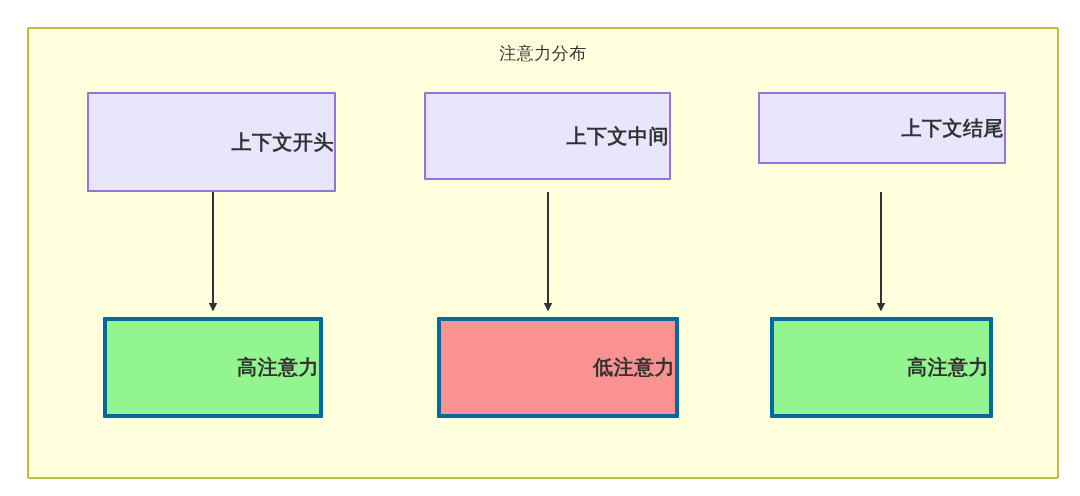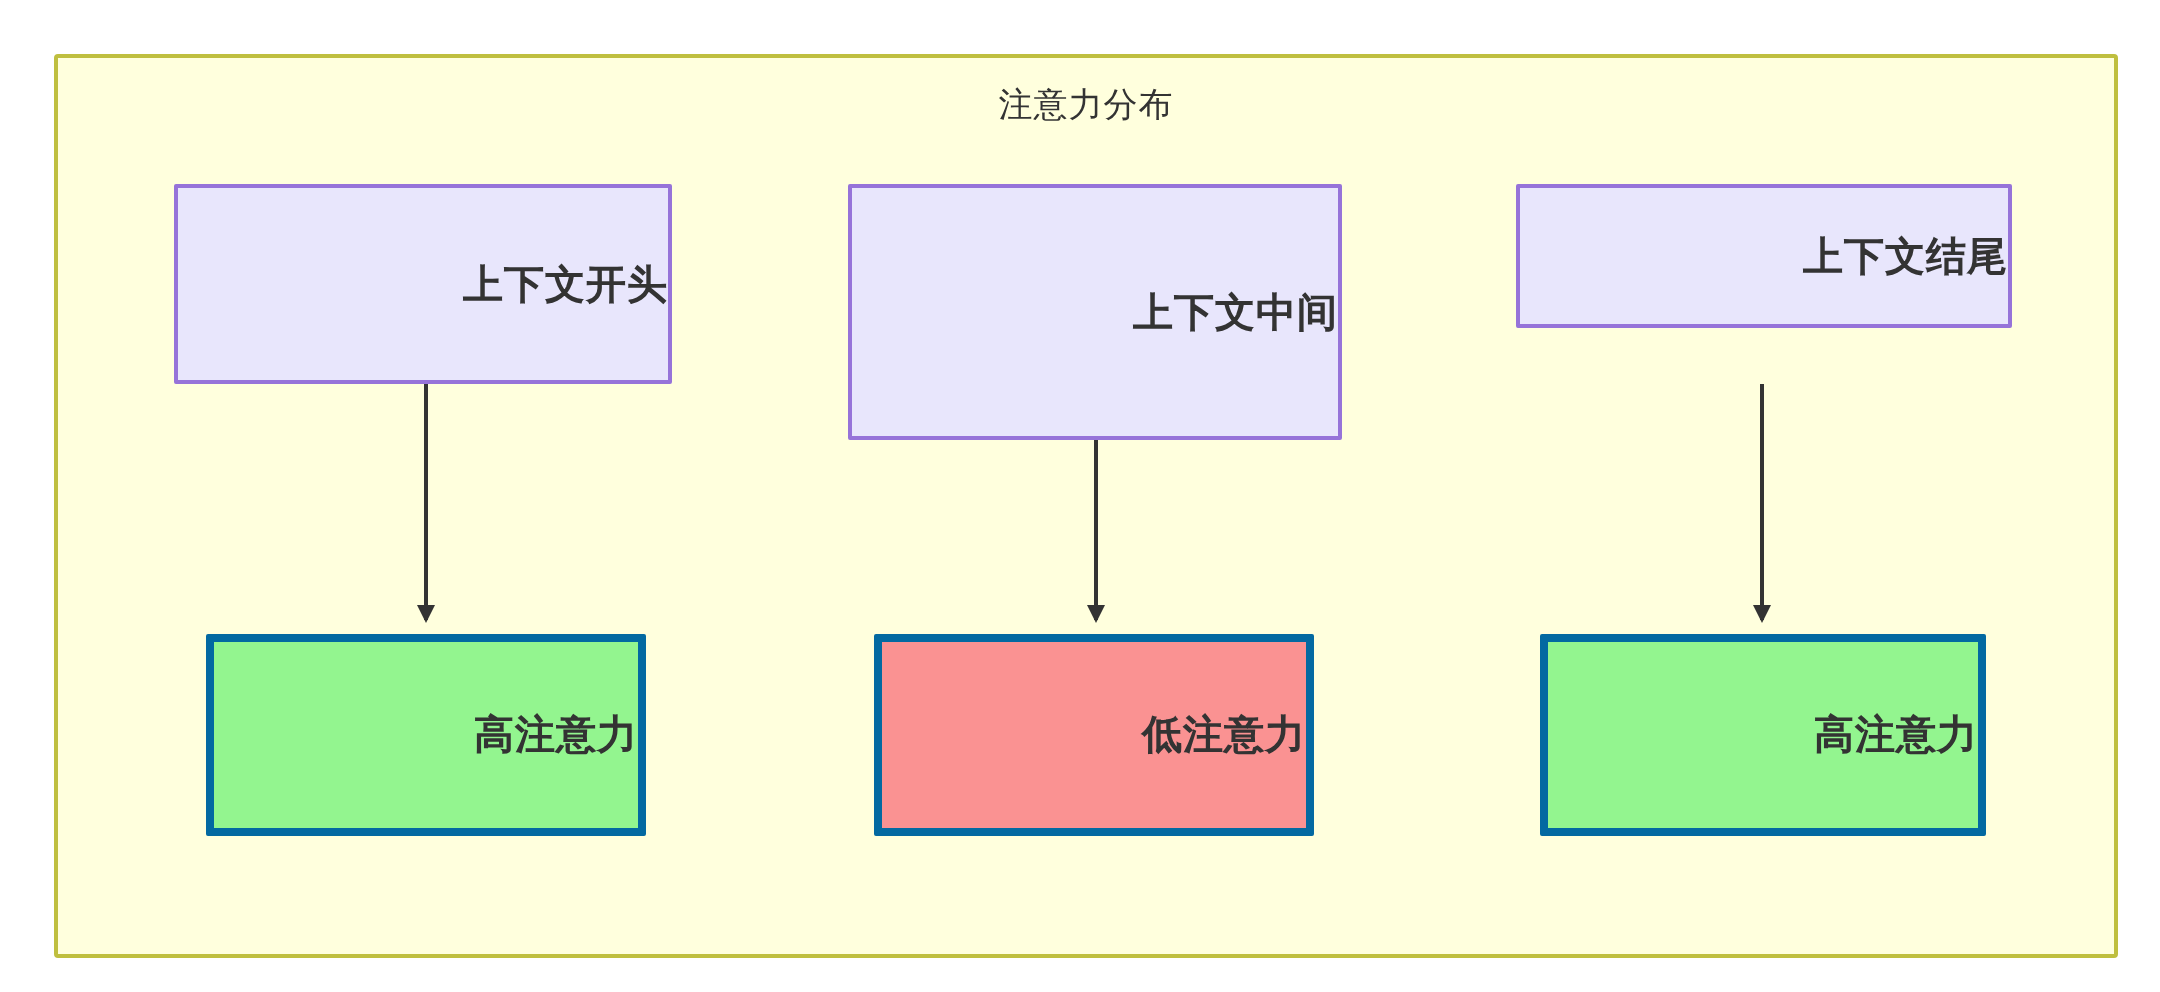--- a/index.html
+++ b/index.html
@@ -104,33 +104,33 @@
     </defs>
     <line x1="213" y1="192" x2="213" y2="310" stroke="#333333" stroke-width="2" marker-end="url(#arrowhead)"></line>
     <line x1="548" y1="192" x2="548" y2="310" stroke="#333333" stroke-width="2" marker-end="url(#arrowhead)"></line>
     <line x1="881" y1="192" x2="881" y2="310" stroke="#333333" stroke-width="2" marker-end="url(#arrowhead)"></line>
   </svg>
 
   <div class="node context" style="left:87px; top:92px; width:249px; height:100px;">
     <span>上下文开头</span>
   </div>
 
-  <div class="node context" style="left:424px; top:92px; width:247px; height:128px;">
+  <div class="node context" style="left:424px; top:92px; width:247px; height:88px;">
     <span>上下文中间</span>
   </div>
 
   <div class="node context" style="left:758px; top:92px; width:248px; height:72px;">
     <span>上下文结尾</span>
   </div>
 
   <div class="node attn attn-high" style="left:103px; top:317px; width:220px; height:101px;">
     <span>高注意力</span>
   </div>
 
-  <div class="node attn attn-low" style="left:437px; top:317px; width:220px; height:101px;">
+  <div class="node attn attn-low" style="left:437px; top:317px; width:242px; height:101px;">
     <span>低注意力</span>
   </div>
 
   <div class="node attn attn-high" style="left:770px; top:317px; width:223px; height:101px;">
     <span>高注意力</span>
   </div>
 
 </div>
 
 </body></html>

